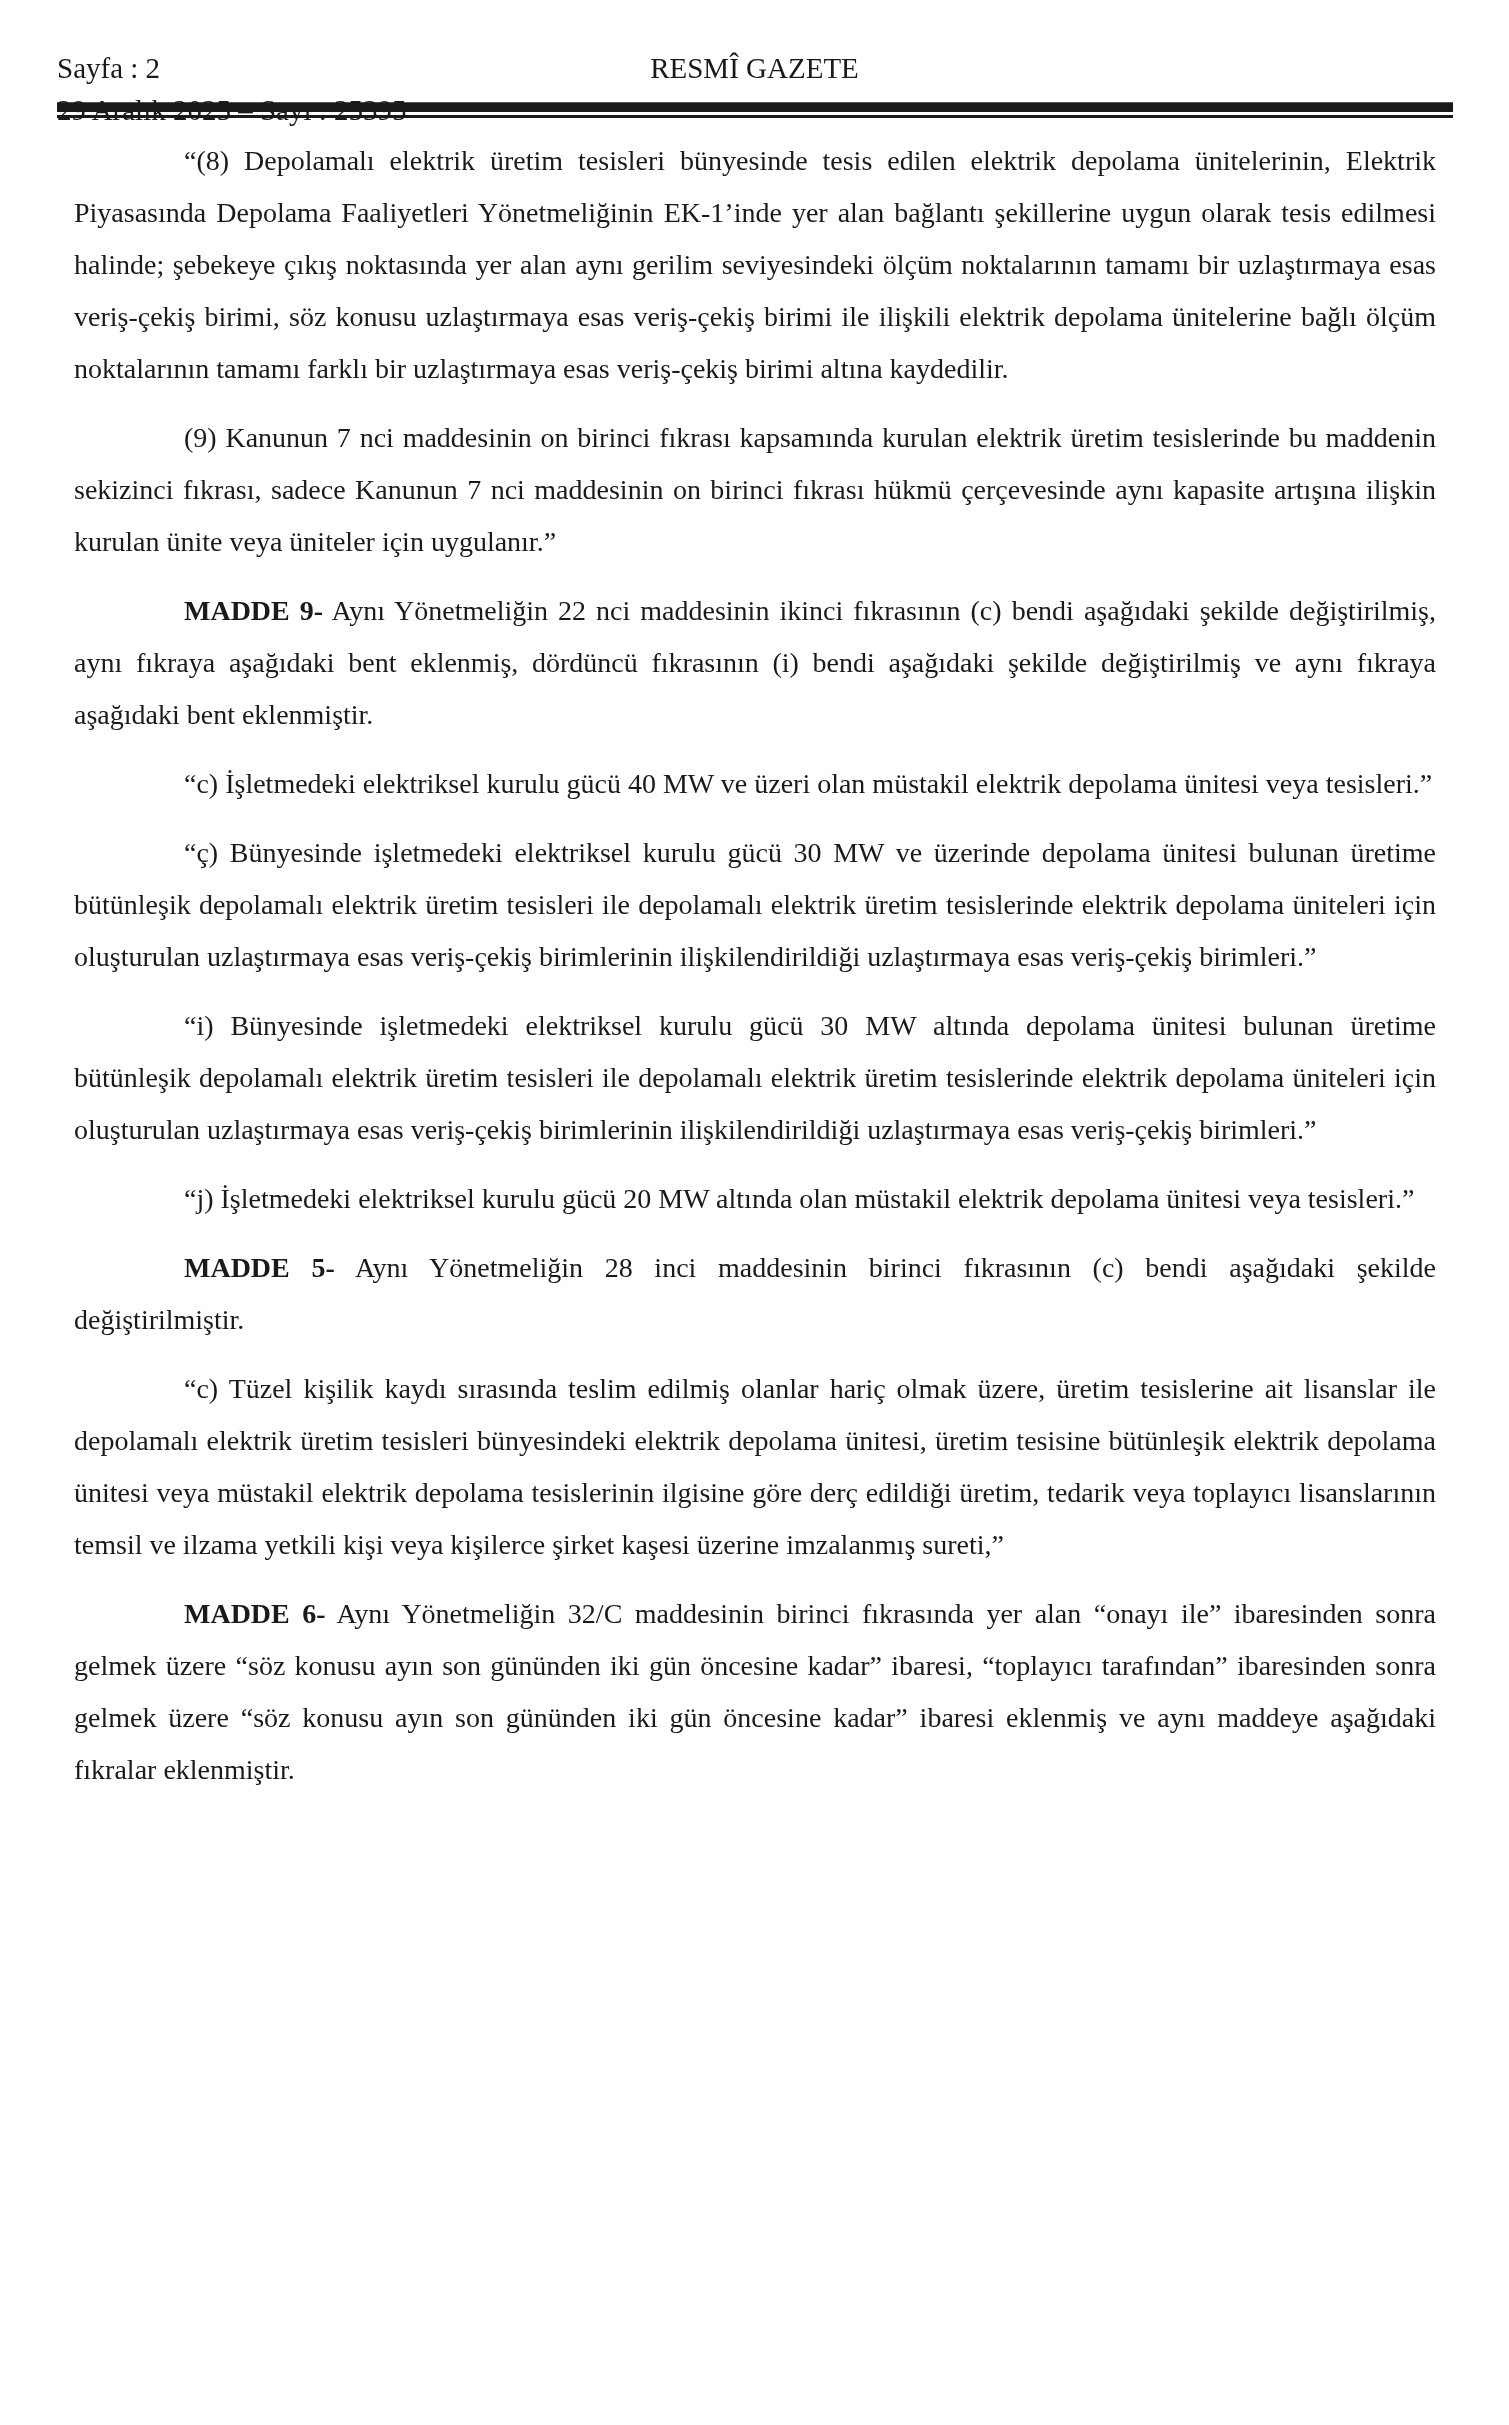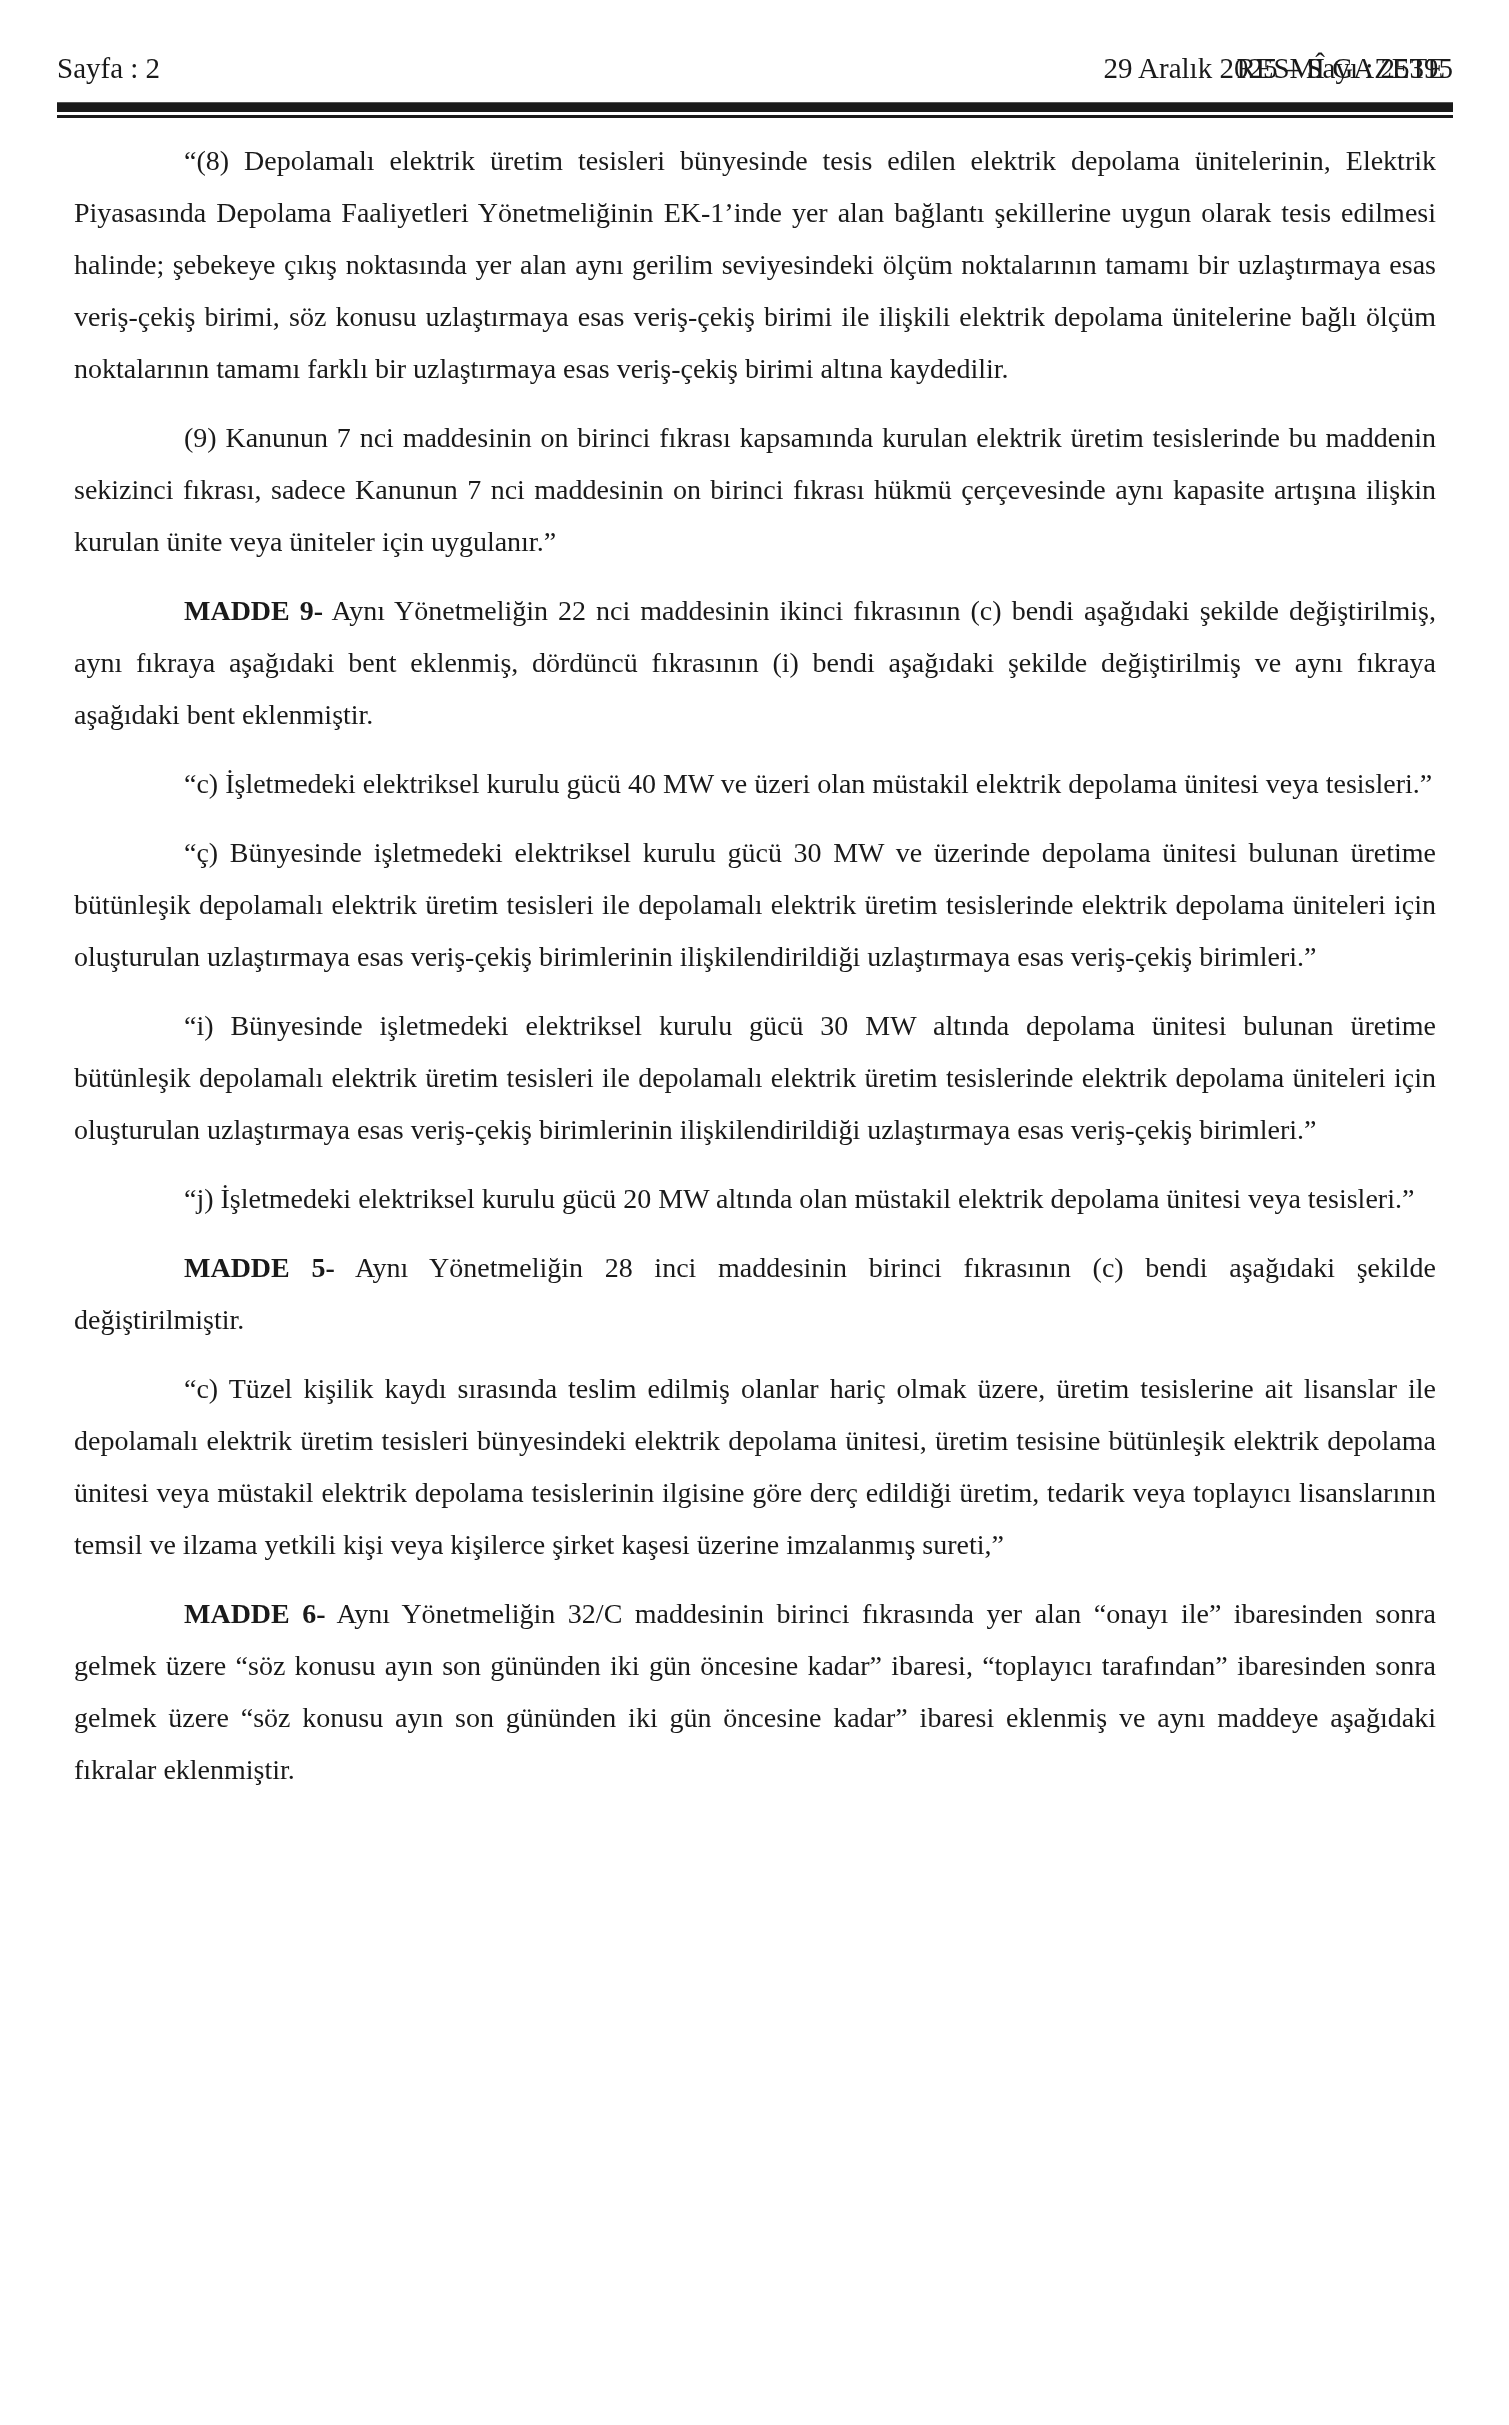--- a/index.html
+++ b/index.html
@@ -6,32 +6,32 @@
   body {
     width: 1509px; height: 2426px; position: relative; overflow: hidden;
     font-family: "Liberation Serif", "DejaVu Serif", serif;
     color: #1a1a1a;
   }
   .page { position: absolute; left: 57px; top: 47px; width: 1396px; }
   .header {
     display: flex; justify-content: space-between; align-items: baseline;
     font-size: 29px; height: 42px; line-height: 42px;
   }
-  .header .center { position: absolute; left: 0; right: 8px; text-align: right; pointer-events: none; }
+  .header .center { position: absolute; left: 0; right: 1px; text-align: center; pointer-events: none; }
   .rule-thick { height: 8.5px; background: #1a1a1a; margin-top: 13.2px; border-top: 0.9px solid #555; }
   .rule-thin  { height: 2.8px; background: #1a1a1a; margin-top: 3.8px; }
   .body { margin-top: 5.7px; font-size: 28px; line-height: 52px; text-align: justify; }
   .p { margin: 17px; text-indent: 110px; hyphens: manual; }
   .p .lead { font-weight: bold; }
 </style>
 </head>
 <body>
 
 <div class="page">
-  <div class="header" style="position:relative;">
+  <div class="header" style="position:relative;flex-direction:column;">
     <span>Sayfa : 2</span>
     <span class="center">RESMÎ GAZETE</span>
     <span>29 Aralık 2025 – Sayı : 25395</span>
   </div>
   <div class="rule-thick"></div>
   <div class="rule-thin"></div>
 
   <div class="body">
     <p class="p"><span class="lead"></span><span>“(8) Depolamalı elektrik üretim tesisleri bünyesinde tesis edilen elektrik depolama ünitelerinin, Elektrik Piyasasında Depolama Faaliyetleri Yönetmeliğinin EK-1’inde yer alan bağlantı şekillerine uygun olarak tesis edilmesi halinde; şebekeye çıkış noktasında yer alan aynı gerilim seviyesindeki ölçüm noktalarının tamamı bir uzlaştırmaya esas veriş-çekiş birimi, söz konusu uzlaştırmaya esas veriş-çekiş birimi ile ilişkili elektrik depolama ünitelerine bağlı ölçüm noktalarının tamamı farklı bir uzlaştırmaya esas veriş-çekiş birimi altına kaydedilir.</span></p>
     <p class="p"><span class="lead"></span><span>(9) Kanunun 7 nci maddesinin on birinci fıkrası kapsamında kurulan elektrik üretim tesislerinde bu maddenin sekizinci fıkrası, sadece Kanunun 7 nci maddesinin on birinci fıkrası hükmü çerçevesinde aynı kapasite artışına ilişkin kurulan ünite veya üniteler için uygulanır.”</span></p>

